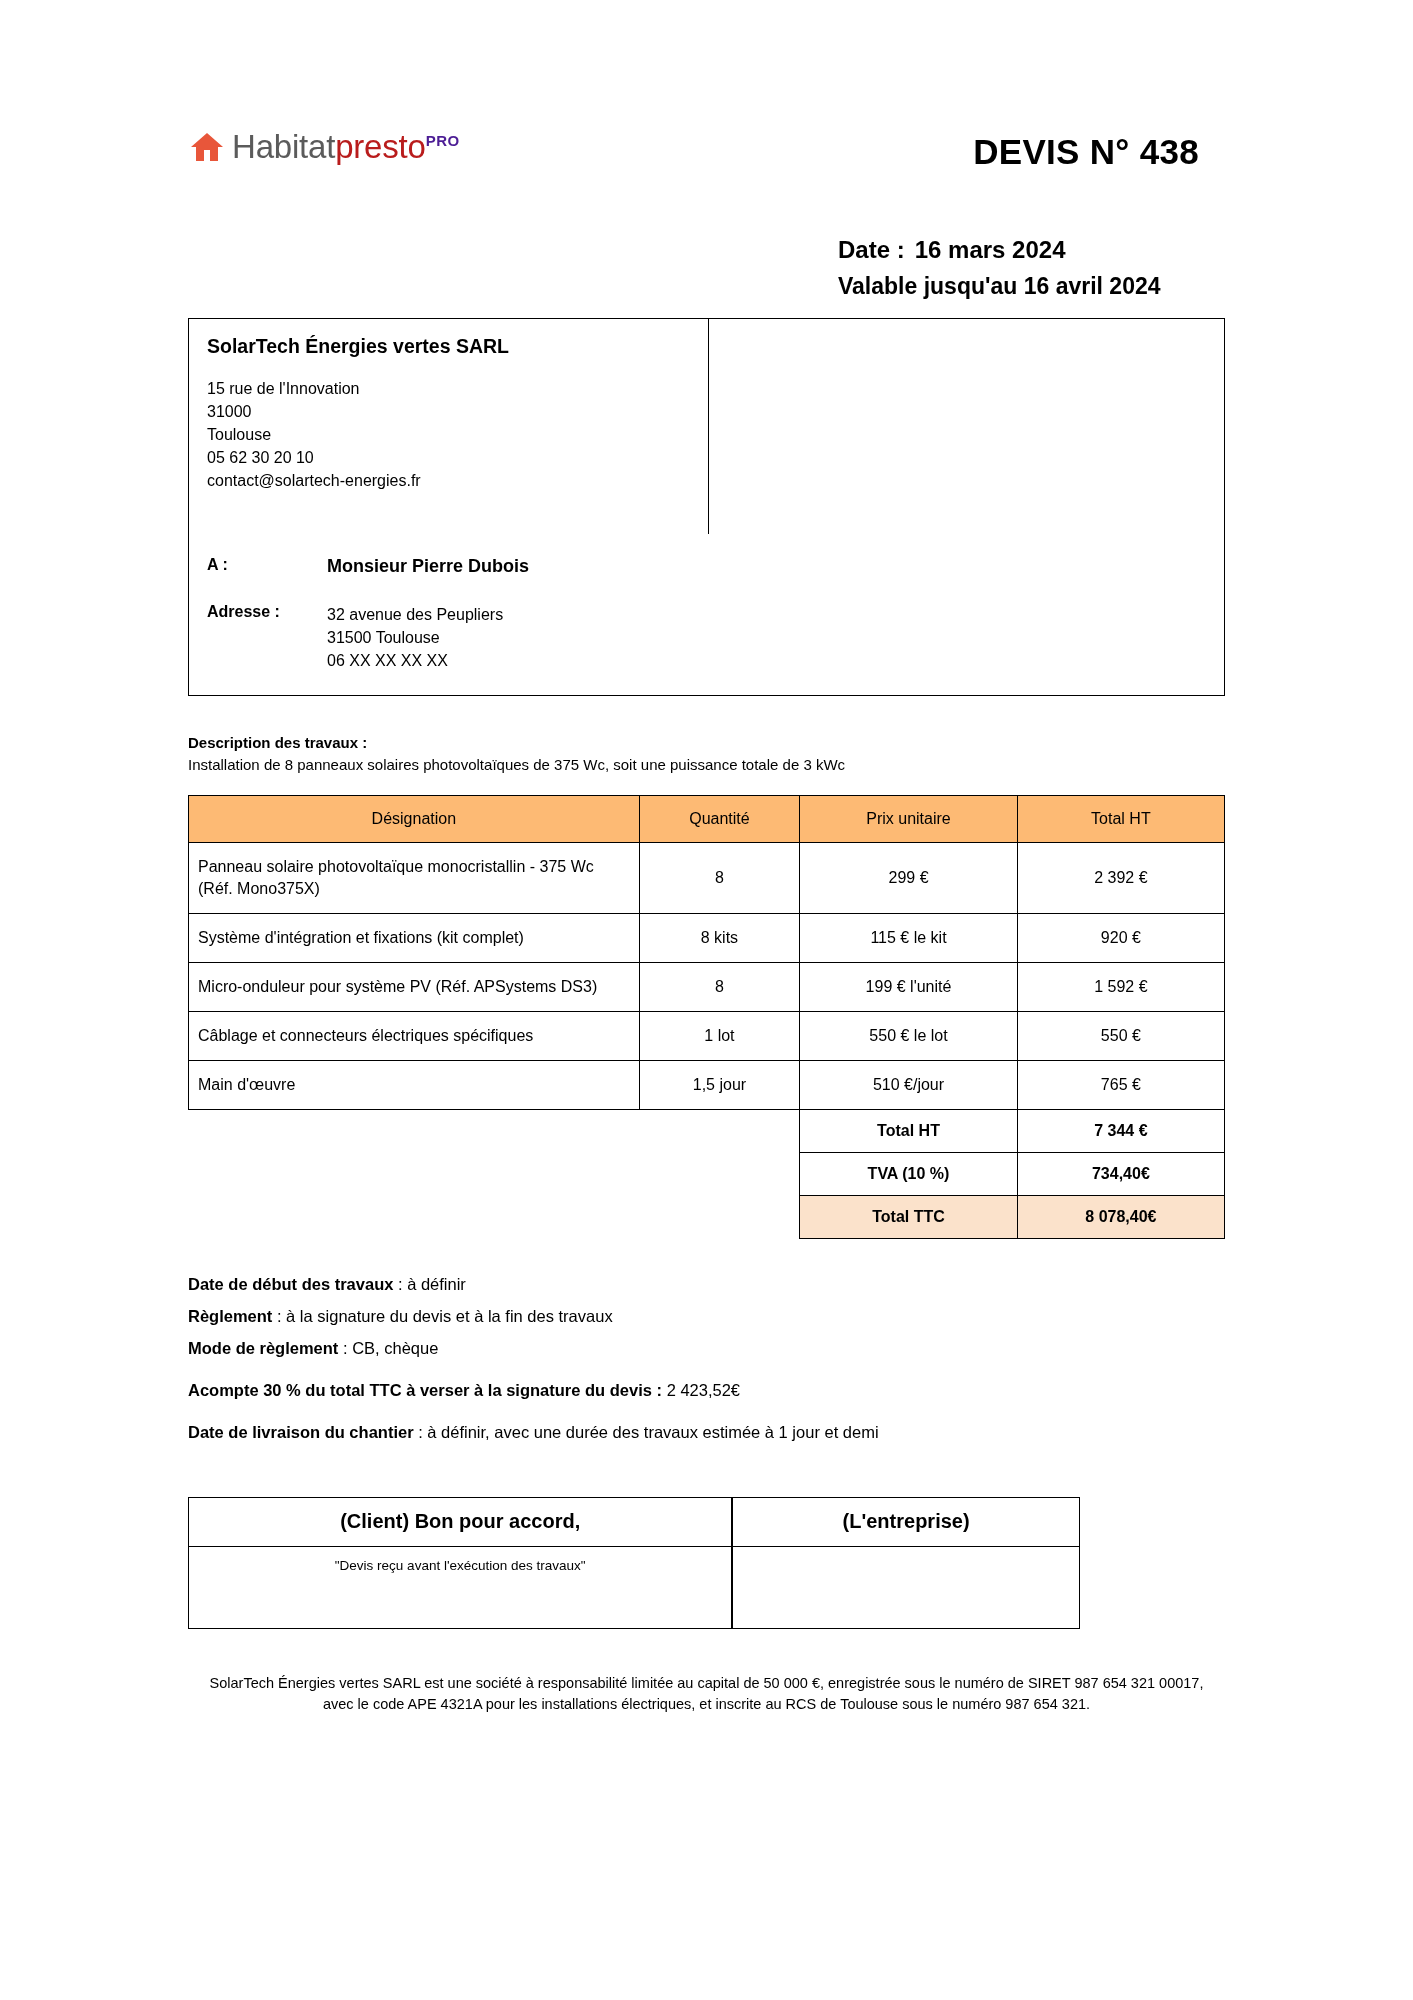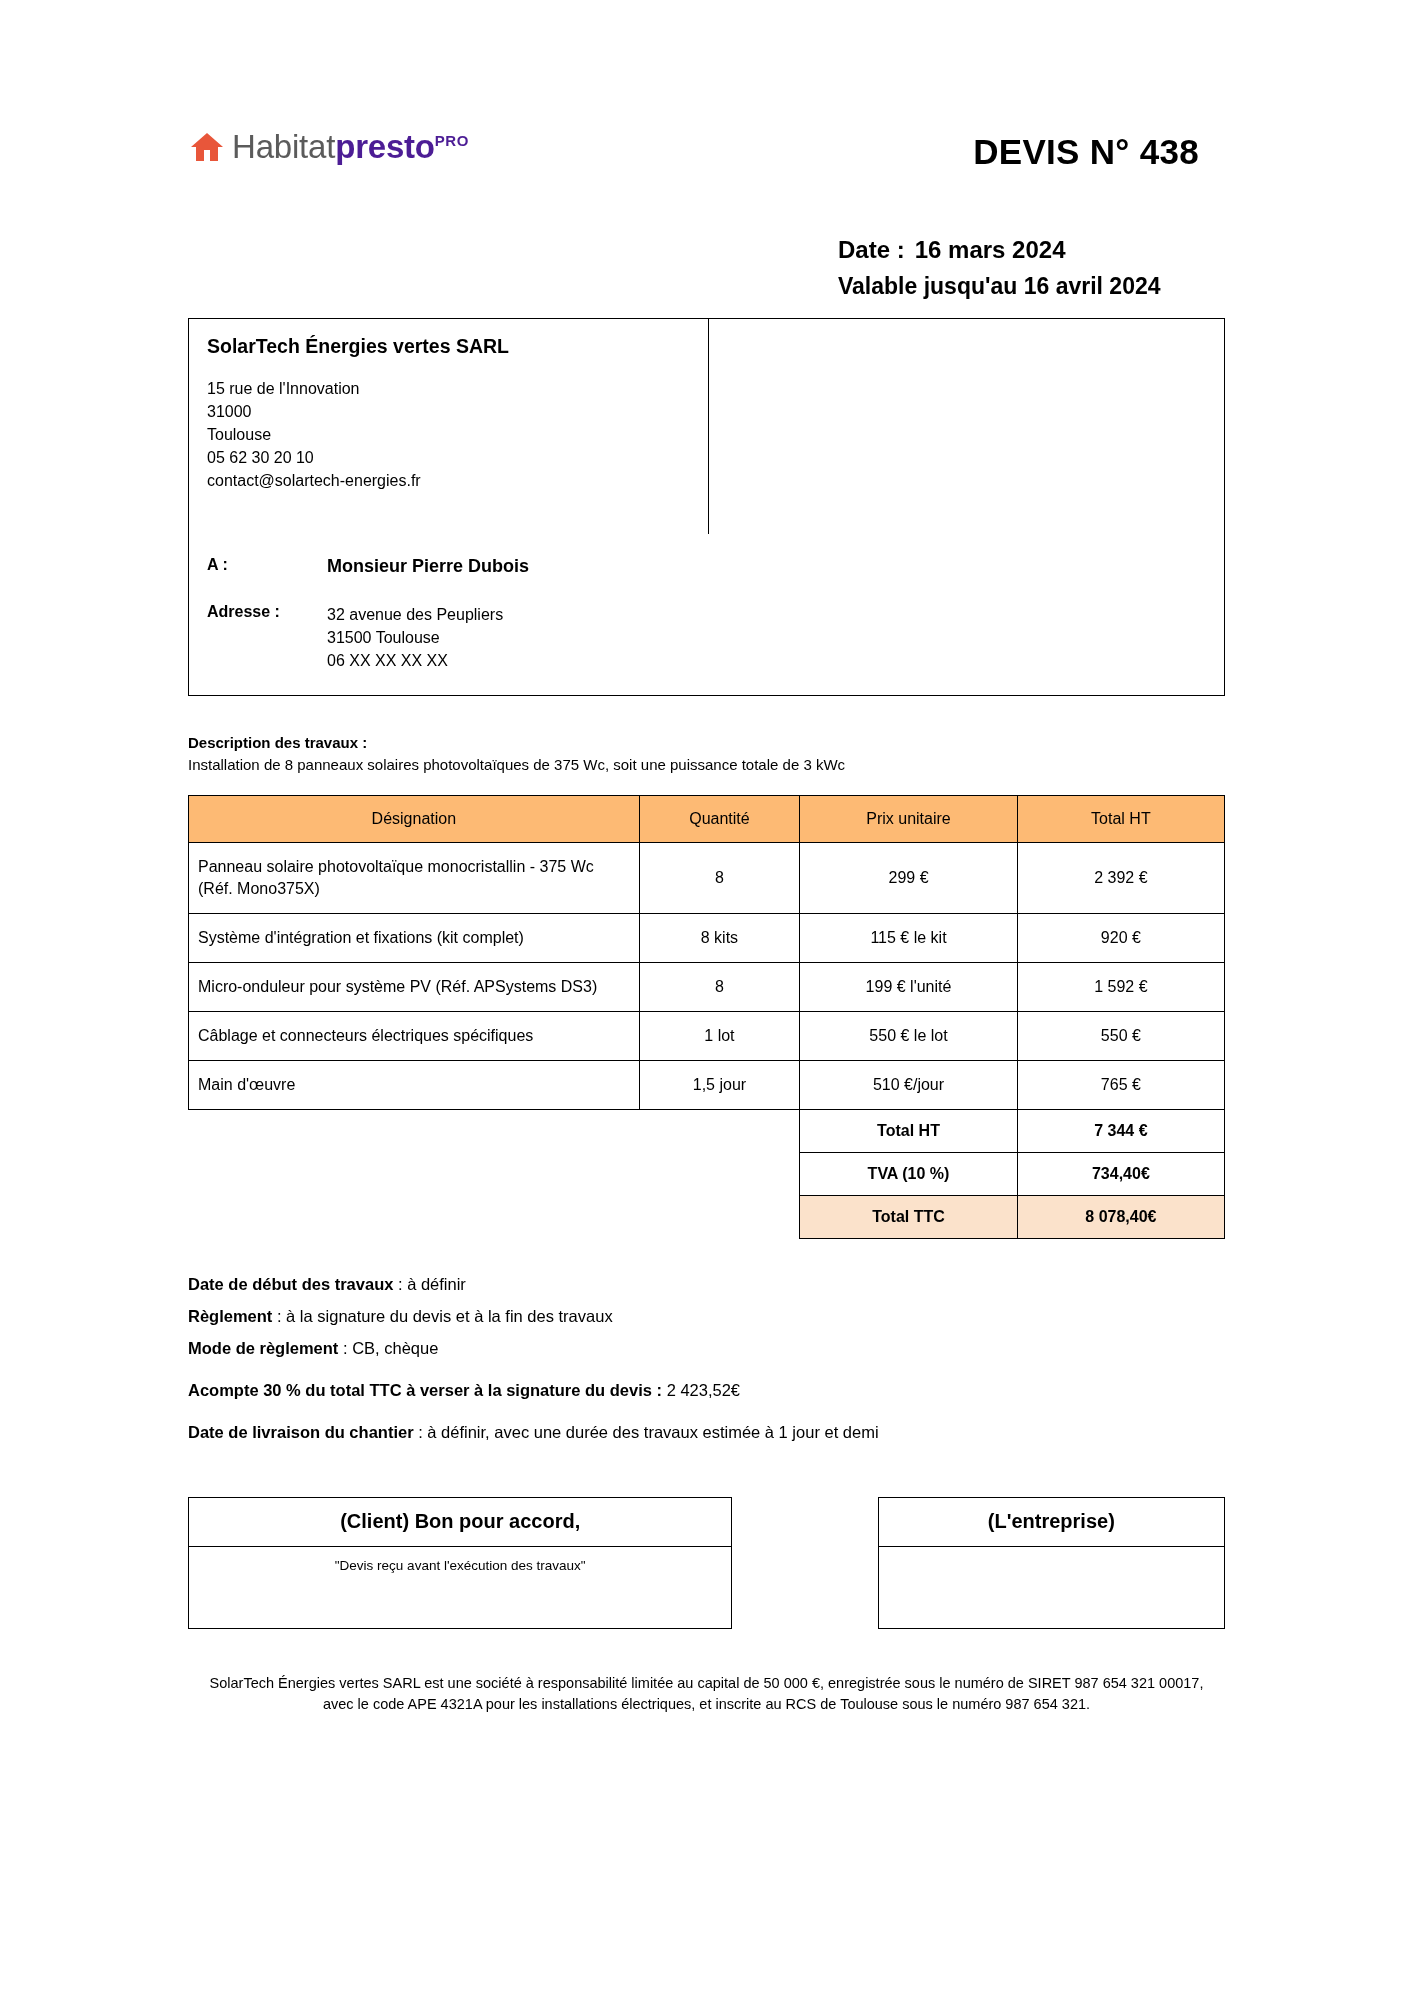--- a/index.html
+++ b/index.html
@@ -39,21 +39,21 @@
     height: 38px;
     position: relative;
     flex: 0 0 auto;
   }
   .logo-text {
     font-size: 33px;
     letter-spacing: -0.2px;
     color: #5b5b5b;
     font-weight: 400;
   }
-  .logo-text b { font-weight: 700; color: #4c1d95; }
+  .logo-text b { font-weight: 400; color: #b91c1c; }
   .logo-pro {
     color: #4c1d95;
     font-size: 15px;
     font-weight: 700;
     vertical-align: super;
     letter-spacing: 0.5px;
   }
 
   .devis-title {
     font-size: 35px;
@@ -186,21 +186,20 @@
     margin: 0 0 9px 0;
     font-size: 16.5px;
     line-height: 1.4;
   }
   .terms p.spaced { margin-top: 19px; }
   .terms b { font-weight: 700; }
 
   
   .signatures {
     display: flex;
-    justify-content: space-between;
     margin-top: 52px;
   }
   .sig-box {
     border: 1px solid #000;
     box-sizing: border-box;
     height: 132px;
     position: relative;
   }
   .sig-client { width: 52.5%; }
   .sig-company { width: 33.5%; }

